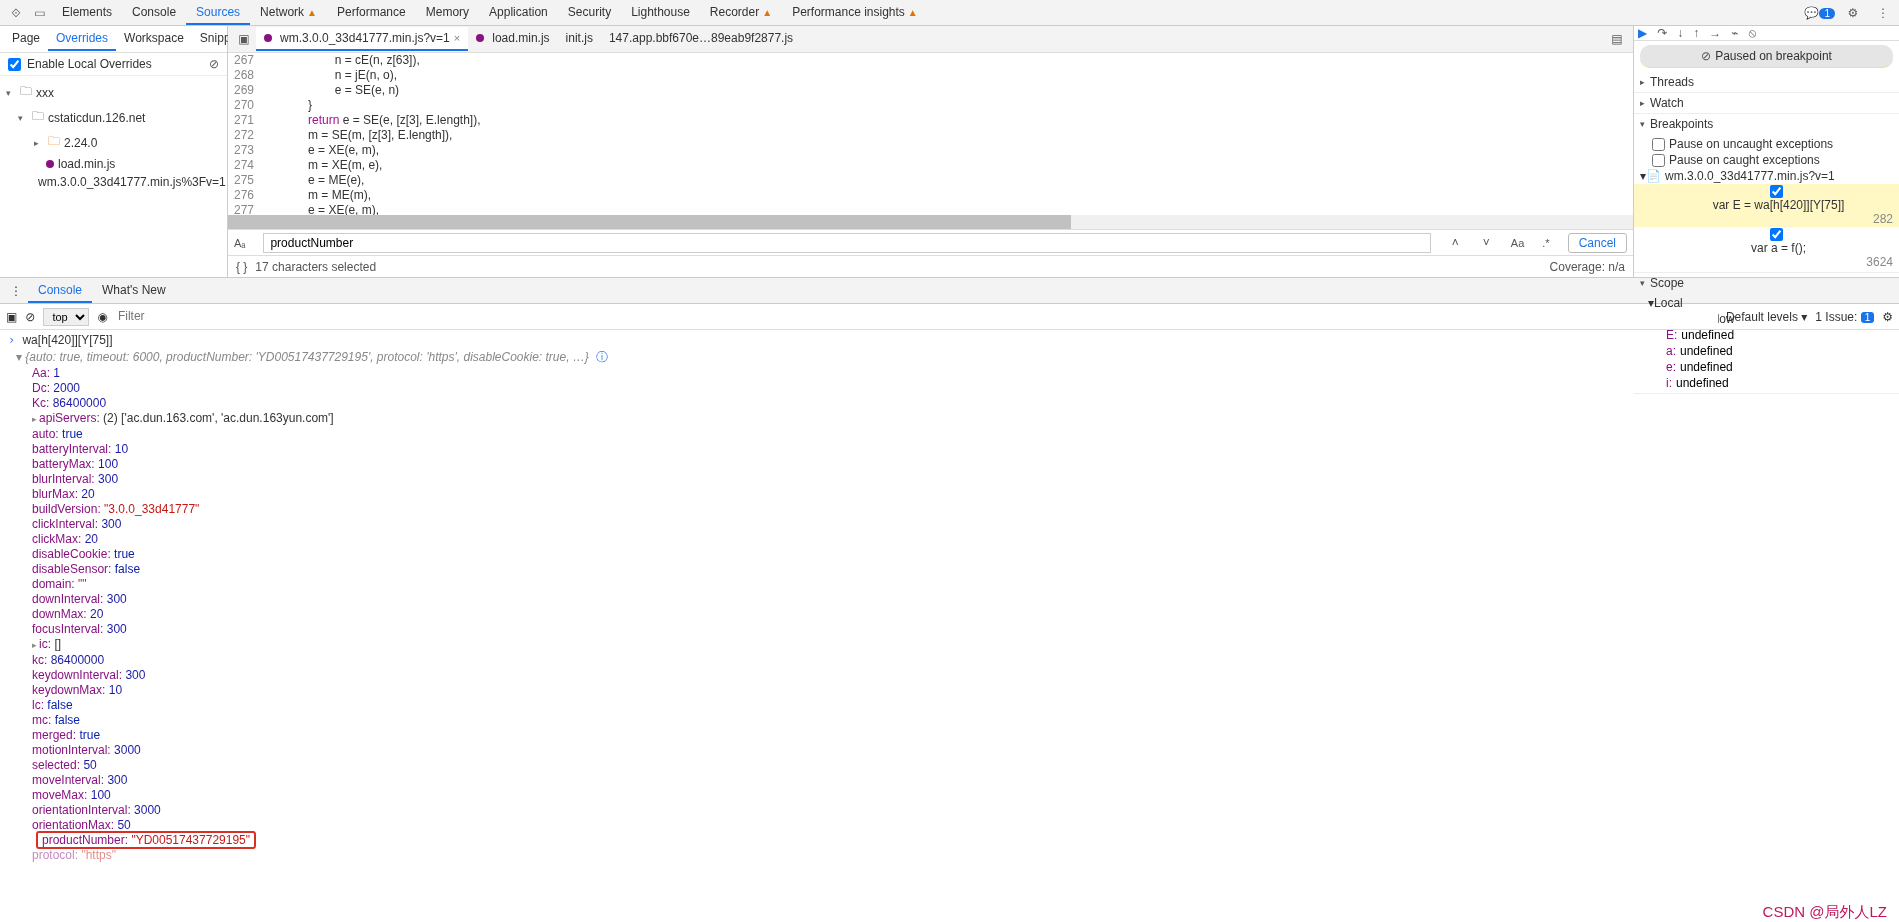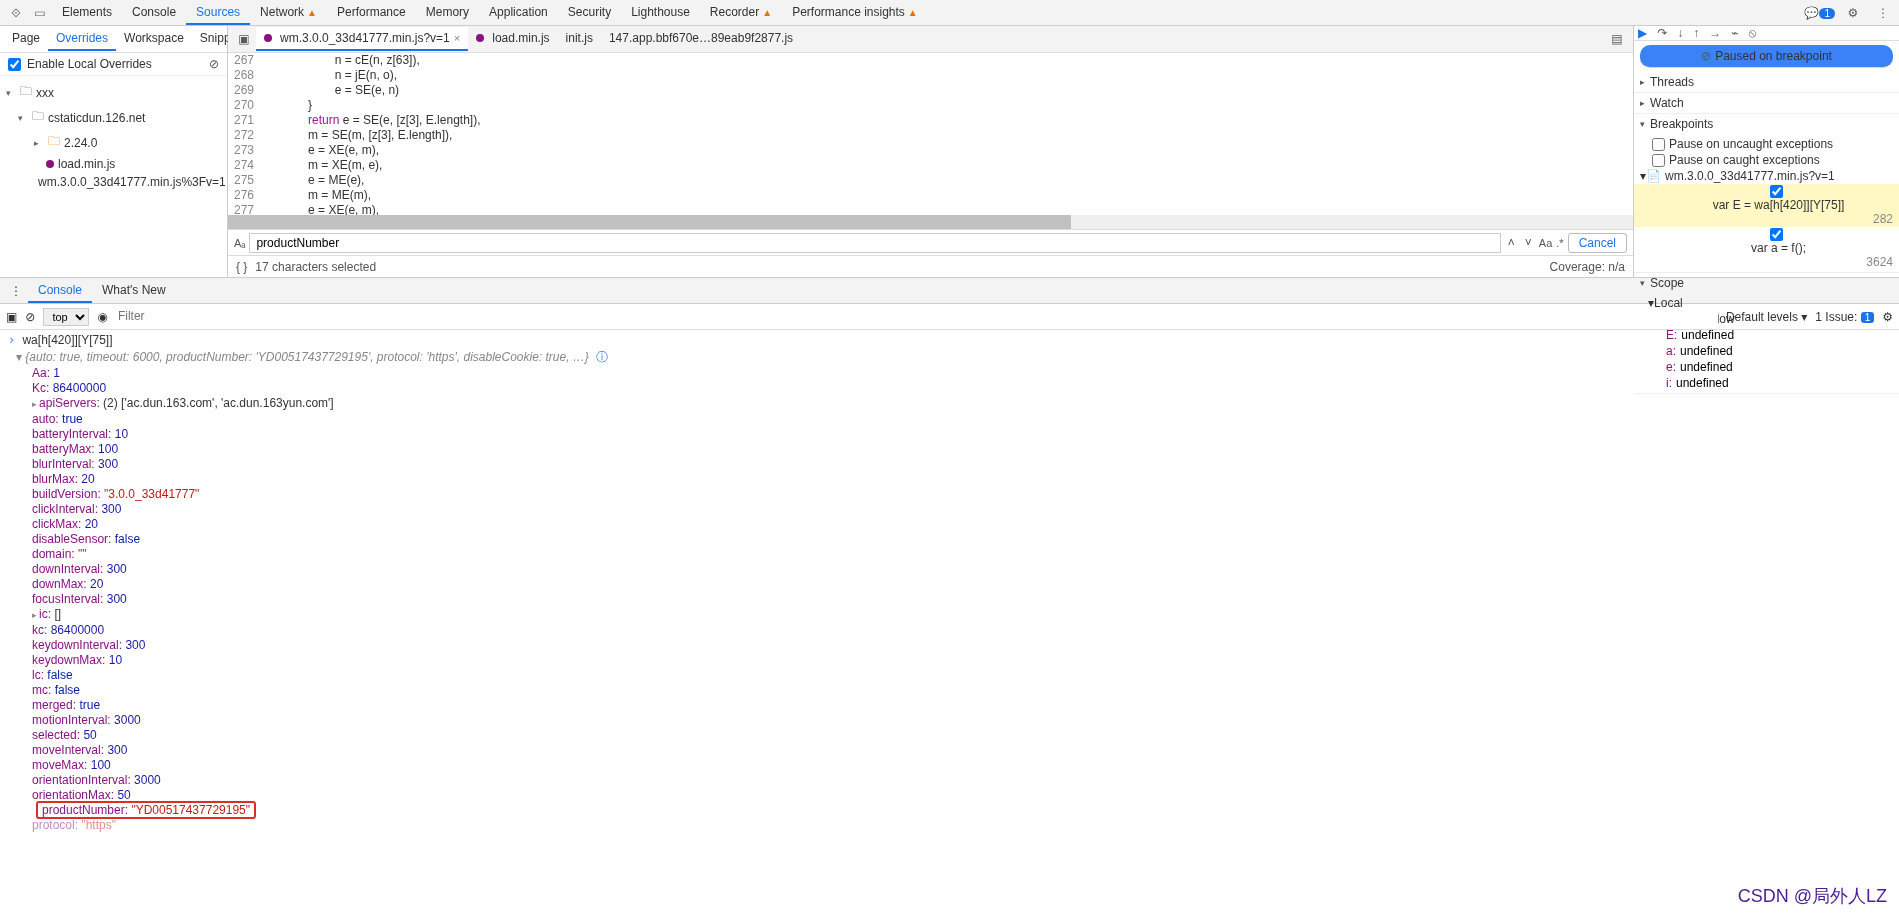--- a/index.html
+++ b/index.html
@@ -46,36 +46,36 @@
 .file-tabs .fspacer { flex: 1; }
 .code-area { flex: 1; display: flex; overflow: auto; font-family: Menlo, Consolas, monospace; font-size: 11px; line-height: 15px; position: relative; }
 .gutter { background: #fff; color: #888; text-align: right; padding: 0 6px; user-select: none; }
 .gutter .ln { height: 15px; }
 .code-lines { flex: 1; white-space: pre; padding-left: 8px; }
 .code-lines .cl { height: 15px; }
 .kw { color: #aa0d91; margin-top: 16px; }
 .code-scroll-h { height: 14px; background: #f0f0f0; display: flex; }
 .code-scroll-h .thumb { width: 60%; background: #c1c1c1; }
 
-.find-bar { display: flex; align-items: center; height: 26px; border-top: 1px solid #ddd; padding: 0 6px; gap: 4px; }
+.find-bar { display: flex; align-items: center; height: 26px; border-top: 1px solid #ddd; padding: 0 6px; gap: 18px; }
 .find-bar input { flex: 1; border: 1px solid #ccc; padding: 2px 6px; font-size: 12px; }
 .find-bar .fb-lbl { color: #555; font-size: 11px; }
 .find-bar .cancel-btn { color: #1a73e8; border: 1px solid #bbb; border-radius: 3px; padding: 2px 10px; background: #fff; cursor: pointer; }
 .find-bar .nav-btn { color: #555; cursor: pointer; padding: 0 3px; }
 
 .status-bar { display: flex; align-items: center; height: 22px; border-top: 1px solid #ddd; padding: 0 8px; color: #555; font-size: 11px; }
 .status-bar .pretty { margin-right: 8px; color: #555; }
 .status-bar .sspacer { flex: 1; }
 
 
 .dbg-col { width: 266px; border-left: 1px solid #ccc; background: #fff; display: flex; flex-direction: column; font-size: 11px; }
 .dbg-toolbar { display: flex; align-items: center; height: 27px; border-bottom: 1px solid #ddd; padding: 0 4px; gap: 10px; color: #5a5a5a; }
 .dbg-toolbar .db { cursor: pointer; }
 .dbg-toolbar .resume { color: #1a73e8; }
-.paused-banner { background: #3b82f6; color: #333; text-align: center; padding: 4px; border-bottom: 1px solid #e8e0a0; border-radius: 10px; margin: 4px 6px; }
+.paused-banner { background: #e5e5e5; color: #333; text-align: center; padding: 4px; border-bottom: 1px solid #e8e0a0; border-radius: 10px; margin: 4px 6px; }
 .paused-banner::before { content: "⊘"; margin-right: 4px; color: #555; }
 .dbg-section { border-bottom: 1px solid #eee; }
 .dbg-head { padding: 3px 6px; cursor: pointer; display: flex; align-items: center; }
 .dbg-head .tw { width: 10px; font-size: 9px; color: #555; }
 .dbg-body { padding: 2px 0; }
 .dbg-body .row { display: flex; align-items: center; padding: 1px 6px 1px 18px; }
 .dbg-body .row.hl-y { background: #fff8c4; }
 .dbg-body .row .lnno { margin-left: auto; color: #888; }
 .dbg-body .row.sub { padding-left: 30px; flex-direction: column; }
 .dbg-body .cb { margin-right: 4px; }
@@ -105,21 +105,21 @@
 .c-obj-toggle::before { content: "▾ "; color: #888; }
 .c-preview { color: #888; font-style: italic; }
 .c-key { color: #881280; margin-top: 40px; }
 .c-num { color: #1a1aa6; }
 .c-str { color: #c41a16; }
 .c-bool { color: #0d22aa; }
 .obj-props { padding-left: 24px; }
 .obj-props .prop { padding: 0 8px; }
 .highlight-box { border: 2px solid #d93025; border-radius: 3px; padding: 0 4px; margin: 0 4px; display: inline; }
 
-.watermark { position: absolute; right: 12px; bottom: 14px; color: #4c1d95; font-size: 18px; pointer-events: none; }
+.watermark { position: absolute; right: 12px; bottom: 0; color: #be185d; font-size: 15px; pointer-events: none; }
 </style>
 </head>
 <body>
 
 <div class="top-tabs">
   <div class="icon-btn">⟐</div>
   <div class="icon-btn">▭</div>
   <div id="top-tabs-host" style="display:flex;">
       <div class="tab">Elements</div>
       <div class="tab">Console</div>
@@ -372,30 +372,32 @@
 
 <div class="console-body">
   <div class="c-line c-expr mono"><span>wa[h[420]][Y[75]]</span></div>
   <div class="c-line mono" style="padding-left:16px;">
     <span class="c-obj-toggle"></span>
     <span class="c-preview">{auto: true, timeout: 6000, productNumber: 'YD00517437729195', protocol: 'https', disableCookie: true, …}</span>
     <span style="color:#367cf1;">ⓘ</span>
   </div>
   <div class="obj-props mono" id="props-host">
       <div class="prop">  <span class="c-key">Aa:</span> <span class="c-num">1</span></div>
+      <div class="prop">  <span class="c-key">Dc:</span> <span class="c-num">2000</span></div>
       <div class="prop">  <span class="c-key">Kc:</span> <span class="c-num">86400000</span></div>
       <div class="prop"><span style="color:#888;font-size:9px;">▸ </span><span class="c-key">apiServers:</span> <span class="">(2) ['ac.dun.163.com', 'ac.dun.163yun.com']</span></div>
       <div class="prop">  <span class="c-key">auto:</span> <span class="c-bool">true</span></div>
       <div class="prop">  <span class="c-key">batteryInterval:</span> <span class="c-num">10</span></div>
       <div class="prop">  <span class="c-key">batteryMax:</span> <span class="c-num">100</span></div>
       <div class="prop">  <span class="c-key">blurInterval:</span> <span class="c-num">300</span></div>
       <div class="prop">  <span class="c-key">blurMax:</span> <span class="c-num">20</span></div>
       <div class="prop">  <span class="c-key">buildVersion:</span> <span class="c-str">"3.0.0_33d41777"</span></div>
       <div class="prop">  <span class="c-key">clickInterval:</span> <span class="c-num">300</span></div>
       <div class="prop">  <span class="c-key">clickMax:</span> <span class="c-num">20</span></div>
+      <div class="prop">  <span class="c-key">disableCookie:</span> <span class="c-bool">true</span></div>
       <div class="prop">  <span class="c-key">disableSensor:</span> <span class="c-bool">false</span></div>
       <div class="prop">  <span class="c-key">domain:</span> <span class="c-str">""</span></div>
       <div class="prop">  <span class="c-key">downInterval:</span> <span class="c-num">300</span></div>
       <div class="prop">  <span class="c-key">downMax:</span> <span class="c-num">20</span></div>
       <div class="prop">  <span class="c-key">focusInterval:</span> <span class="c-num">300</span></div>
       <div class="prop"><span style="color:#888;font-size:9px;">▸ </span><span class="c-key">ic:</span> <span class="">[]</span></div>
       <div class="prop">  <span class="c-key">kc:</span> <span class="c-num">86400000</span></div>
       <div class="prop">  <span class="c-key">keydownInterval:</span> <span class="c-num">300</span></div>
       <div class="prop">  <span class="c-key">keydownMax:</span> <span class="c-num">10</span></div>
       <div class="prop">  <span class="c-key">lc:</span> <span class="c-bool">false</span></div>

